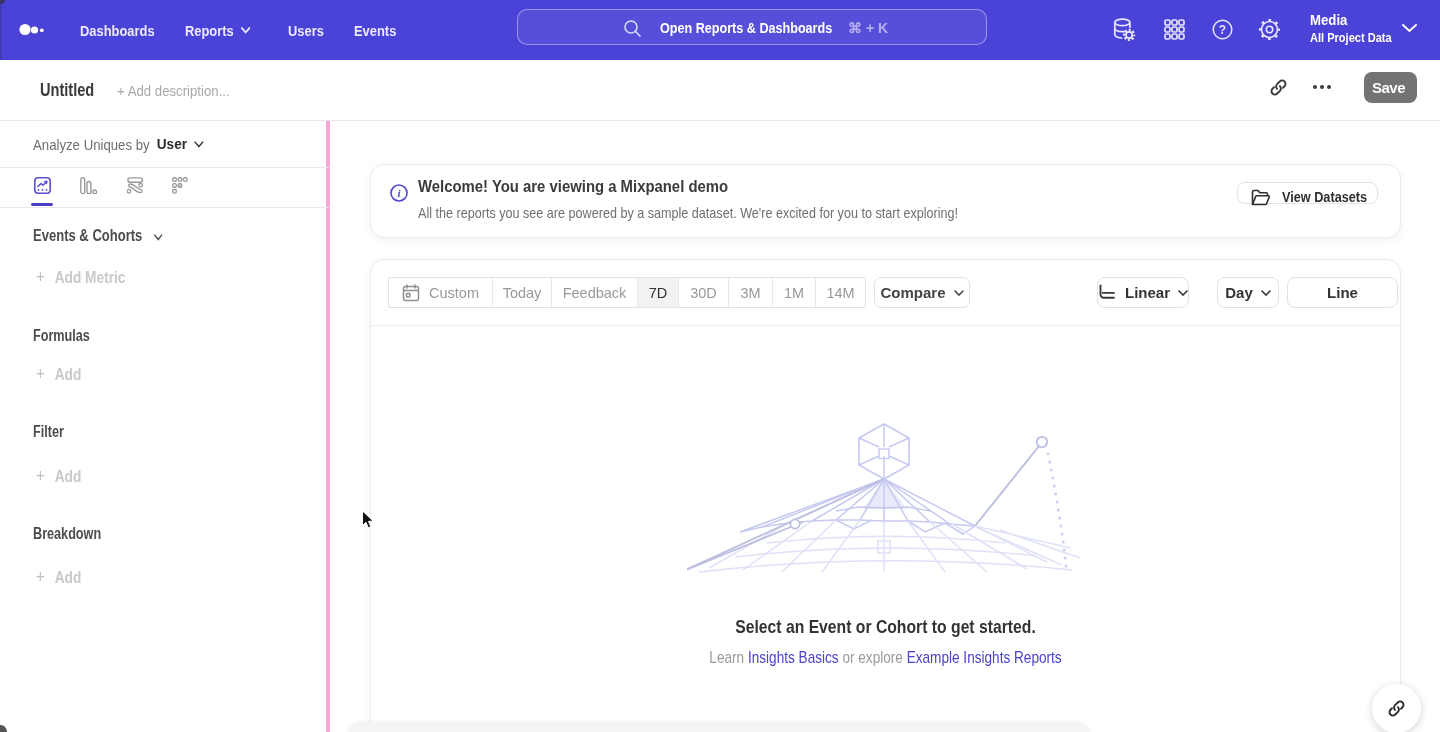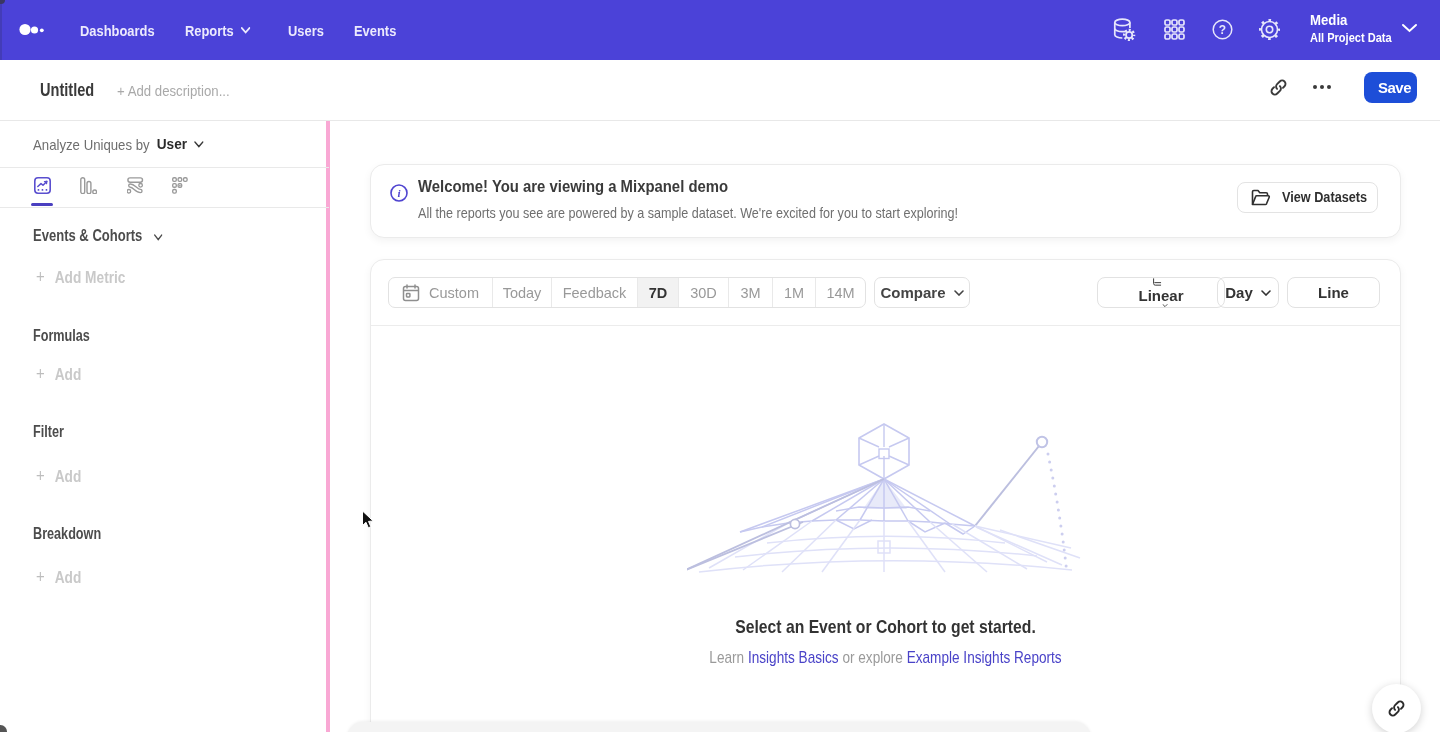--- a/index.html
+++ b/index.html
@@ -28,22 +28,22 @@
   .media-chev { position:absolute; left:1401px; top:23px; }
 
   
   .titlebar { position:absolute; left:0; top:60px; width:1440px; height:61px; background:#fff;
     border-bottom:1px solid #e8e8e8; }
   .untitled { position:absolute; left:40px; top:80px; font-size:18px; font-weight:bold; color:#3a3a3a; transform:scaleX(0.81); transform-origin:left center; }
   .adddesc { position:absolute; left:117px; top:82px; font-size:15px; color:#a9a9a9; transform:scaleX(0.88); transform-origin:left center; }
   .linkicon { position:absolute; left:1269px; top:78px; }
   .dots3 { position:absolute; left:1313px; top:85px; width:20px; height:4px; }
   .dots3 span { position:absolute; top:0; width:4px; height:4px; border-radius:50%; background:#3a3a3a; }
-  .savebtn { position:absolute; left:1364px; top:72px; width:53px; height:31px; background:#1d4ed8;
-    border-radius:8px; color:#fff; font-size:15px; font-weight:bold; text-align:center; line-height:31px; letter-spacing:-0.5px;padding-left:8px; }
+  .savebtn { position:absolute; left:1364px; top:72px; width:53px; height:31px; background:#737373;
+    border-radius:8px; color:#fff; font-size:15px; font-weight:bold; line-height:31px; letter-spacing:-0.5px;padding-left:8px; }
 
   
   .sidebar { position:absolute; left:0; top:121px; width:330px; height:611px; background:#fff;
     border-right:4px solid #f9a8d4; }
   .sb-row1 { position:absolute; left:33px; top:0; height:46px; display:flex; align-items:center;
     transform:scaleX(0.88); transform-origin:left center; white-space:nowrap; }
   .sb-row1 .g { color:#6e6e6e; font-size:15px; }
   .sb-row1 .b { color:#2b2b2b; font-size:15.5px; font-weight:bold; margin-left:8px; }
   .sb-sep1 { position:absolute; left:0; top:46px; width:329px; height:1px; background:#e9e9e9; }
   .sb-icons { position:absolute; left:0; top:47px; width:329px; height:39px; }
@@ -58,42 +58,42 @@
   .sb-feedback { position:absolute; left:18px; top:14px; font-size:15px; color:#6e6e6e; transform:scaleX(0.83); transform-origin:left center; }
   .collapse { position:absolute; left:288px; top:14px; }
   .cornerdot { position:absolute; left:-6px; top:604px; width:13px; height:13px; border-radius:50%; background:#555; }
 
   
   .banner { position:absolute; left:370px; top:164px; width:1031px; height:74px; background:#fff;
     border:1px solid #ebebeb; border-radius:14px; box-shadow:0 3px 8px rgba(0,0,0,0.05); }
   .b-icon { position:absolute; left:19px; top:19px; }
   .b-title { position:absolute; left:47px; top:13px; font-size:16px; font-weight:bold; color:#3b3b3b; transform:scaleX(0.93); transform-origin:left center; white-space:nowrap; }
   .b-sub { position:absolute; left:47px; top:39px; font-size:15px; color:#6f6f6f; transform:scaleX(0.84); transform-origin:left center; white-space:nowrap; }
-  .b-btn { position:absolute; left:866px; top:17px; width:141px; height:31px; border:1px solid #e3e3e3;
+  .b-btn { position:absolute; left:866px; top:17px; width:141px; height:22px; border:1px solid #e3e3e3;
     border-radius:8px; background:#fff; }
   .b-btn .txt { position:absolute; left:44px; top:6px; font-size:14.5px; font-weight:bold; color:#2f2f2f; transform:scaleX(0.875); transform-origin:left center; white-space:nowrap; }
   .b-btn svg { position:absolute; left:13px; top:6px; }
 
   
   .card { position:absolute; left:370px; top:259px; width:1031px; height:500px; background:#fff;
     border:1px solid #ebebeb; border-radius:14px; box-shadow:0 3px 8px rgba(0,0,0,0.05); }
-  .seg { position:absolute; left:17px; top:17px; height:31px; border:1px solid #e2e2e2; border-radius:7px;
+  .seg { position:absolute; left:17px; top:17px; height:31px; border:1px solid #e2e2e2; border-radius:1px;
     display:flex; align-items:stretch; background:#fff; overflow:hidden; }
   .seg .it { display:flex; align-items:center; justify-content:center; color:#999; font-size:14.5px;
     border-right:1px solid #e9e9e9; }
   .seg .it:last-child { border-right:none; }
-  .seg .sel { background:#f2f2f2; color:#333; font-weight:bold; }
+  .seg .sel { background:#f2f2f2; color:#333; font-weight:normal; }
   .compare { position:absolute; left:503px; top:17px; height:31px; width:96px; border:1px solid #e2e2e2;
     border-radius:7px; display:flex; align-items:center; justify-content:center; color:#444;
     font-size:15px; font-weight:bold; }
   .rbtn { position:absolute; top:17px; height:31px; border:1px solid #e2e2e2; border-radius:8px;
     display:flex; align-items:center; justify-content:center; color:#333; font-size:15px; font-weight:bold; }
-  .r-linear { left:726px; width:128px;flex-direction:column; }
+  .r-linear { left:726px; width:92px; }
   .r-day { left:846px; width:62px; }
-  .r-line { left:916px; width:93px;gap:38px; }
+  .r-line { left:916px; width:111px;gap:38px; }
   .card-sep { position:absolute; left:0; top:65px; width:1029px; height:1px; background:#ececec; }
 
   .ill { position:absolute; left:690px; top:413px; }
   .sel-title { position:absolute; left:370px; top:616px; width:1031px; text-align:center;
     font-size:18.5px; font-weight:bold; color:#333; transform:scaleX(0.85); }
   .sel-sub { position:absolute; left:370px; top:648px; width:1031px; text-align:center;
     font-size:17px; color:#9a9a9a; transform:scaleX(0.8); }
   .sel-sub .lk { color:#4a43c8; }
 
   .bottomsheet { position:absolute; left:347px; top:722px; width:744px; height:30px; background:#f4f4f4;
@@ -116,20 +116,28 @@
       <circle cx="23.8" cy="8.3" r="1.9" fill="#fff"></circle>
     </svg>
     <div class="menu m-dash">Dashboards</div>
     <div class="menu m-rep">Reports
       <svg class="chev" width="11" height="7" viewBox="0 0 11 7">
           <path d="M1 1 L5.5 5.5 L10 1" stroke="#eceafd" stroke-width="1.8" fill="none" stroke-linecap="round"></path>
         </svg>
     </div>
     <div class="menu m-users">Users</div>
     <div class="menu m-events">Events</div>
+    <div class="searchbox">
+      <svg class="mag" width="19" height="19" viewBox="0 0 19 19">
+          <circle cx="8" cy="8" r="6" stroke="#d9d9f8" stroke-width="1.6" fill="none"></circle>
+          <path d="M12.5 12.5 L17 17" stroke="#d9d9f8" stroke-width="1.6" stroke-linecap="round"></path>
+        </svg>
+      <span class="stext">Open Reports &amp; Dashboards</span>
+      <span class="skey">⌘ + K</span>
+    </div>
     <svg class="navicon" style="left:1111px;top:17px" width="27" height="26" viewBox="0 0 25 24">
       <g stroke="#e7e6fb" stroke-width="1.6" fill="none">
         <ellipse cx="10.5" cy="5" rx="7" ry="3"></ellipse>
         <path d="M3.5 5 V16.5 C3.5 18.1 6.6 19.4 10.5 19.4 M17.5 5 V10.2"></path>
         <path d="M3.5 10.7 C3.5 12.3 6.6 13.6 10.5 13.6 11.7 13.6 12.8 13.5 13.8 13.3"></path>
         <circle cx="16.8" cy="16.6" r="2.9"></circle>
         <circle cx="16.8" cy="16.6" r="4.6" stroke-width="2.2" stroke-dasharray="1.9 1.7" stroke-dashoffset="0.9"></circle>
       </g>
     </svg>
     <svg class="navicon" style="left:1164px" width="21" height="21" viewBox="0 0 21 21">

